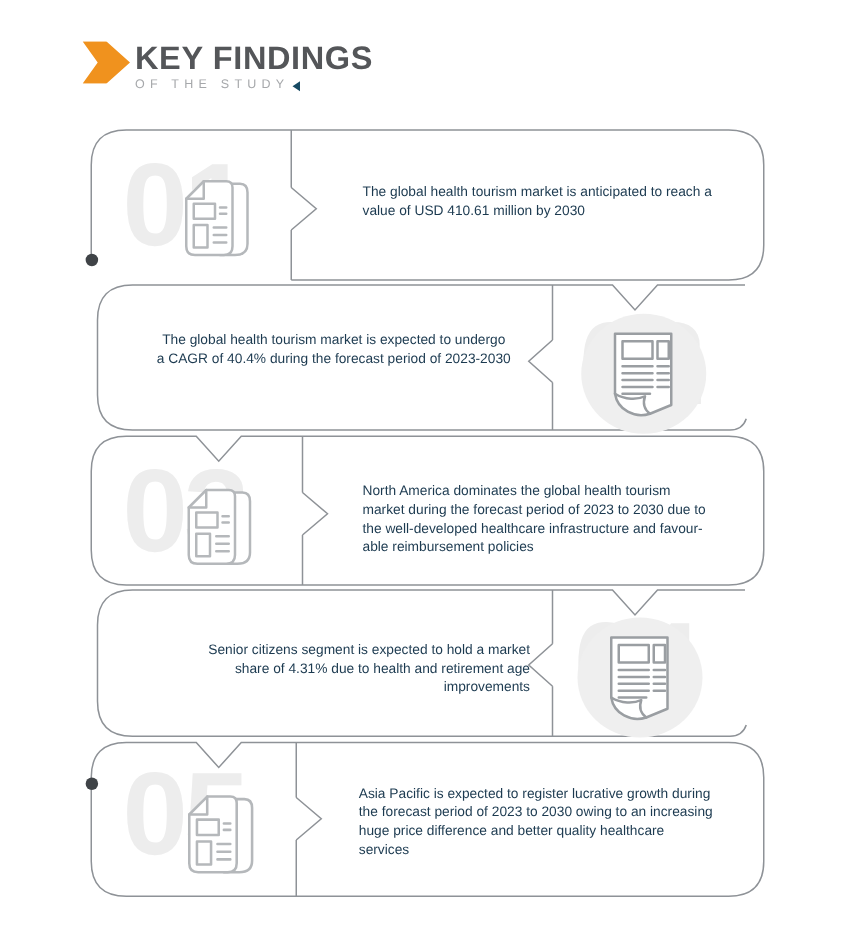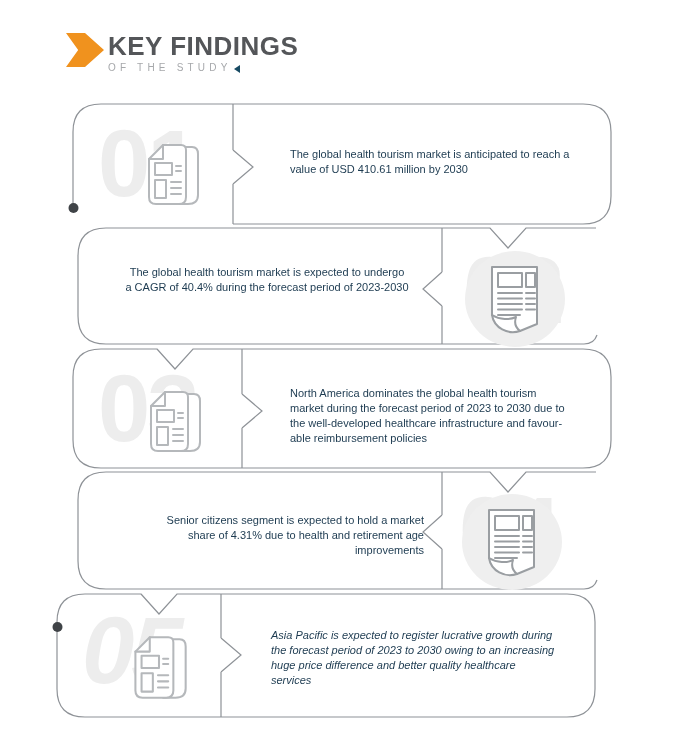--- a/index.html
+++ b/index.html
@@ -148,21 +148,21 @@
         <rect x="46" y="13" width="9" height="14"></rect>
         <path d="M18,33 H42 M18,38.5 H42 M18,44 H42 M18,49.5 H42 M18,55 H40"></path>
         <path d="M46,33 H55 M46,38.5 H55 M46,44 H55 M46,49.5 H55"></path>
       </svg>
     </span>
     <div class="txt right" style="left:55px;top:42px;width:292px;">Senior citizens segment is expected to hold a market
 share of 4.31% due to health and retirement age
 improvements</div>
   </div>
 
-  <div class="block" style="left:56px;top:593px;width:540px;height:110px;font-style:italic;">
+  <div class="block" style="left:72px;top:593px;width:540px;height:110px;">
     <svg class="outline" width="540" height="125" viewBox="0 0 540 125">
       <path d="M85,1 L103,21 L121,1 H511 Q539,1 539,29 V96 Q539,124 511,124 H29 Q1,124 1,96 V29 Q1,1 29,1 Z"></path>
       <path d="M165,1 V45 M165,79 V124 M165,45 L185,62 L165,79"></path>
       <circle class="dot" cx="1.5" cy="34" r="5"></circle>
     </svg>
     <div class="num" style="left:26px;top:11px;">05</div>
     <span class="icon icon-odd" style="left:66px;top:34px;">
       <svg width="74" height="80" viewBox="0 0 72 78" fill="none">
         <path d="M48,12 H56 Q62,12 62,19 V60 Q62,69 52,69 H40" fill="#fff"></path>
         <path d="M13,24 L27,10 H45 Q50,10 50,15 V62 Q50,69 43,69 H20 Q13,69 13,62 Z" fill="#fff"></path>

